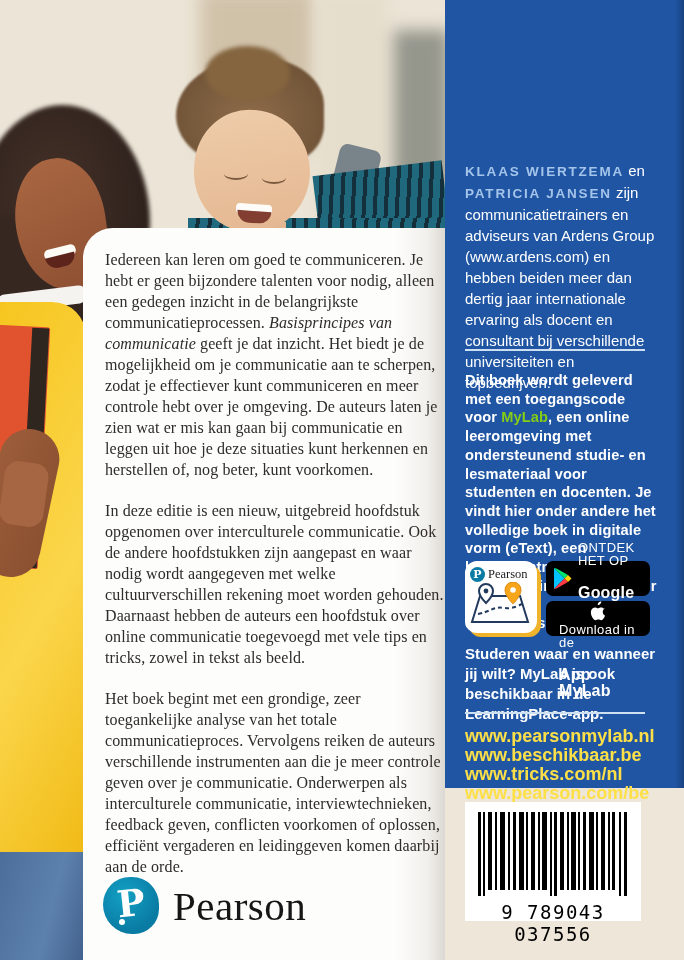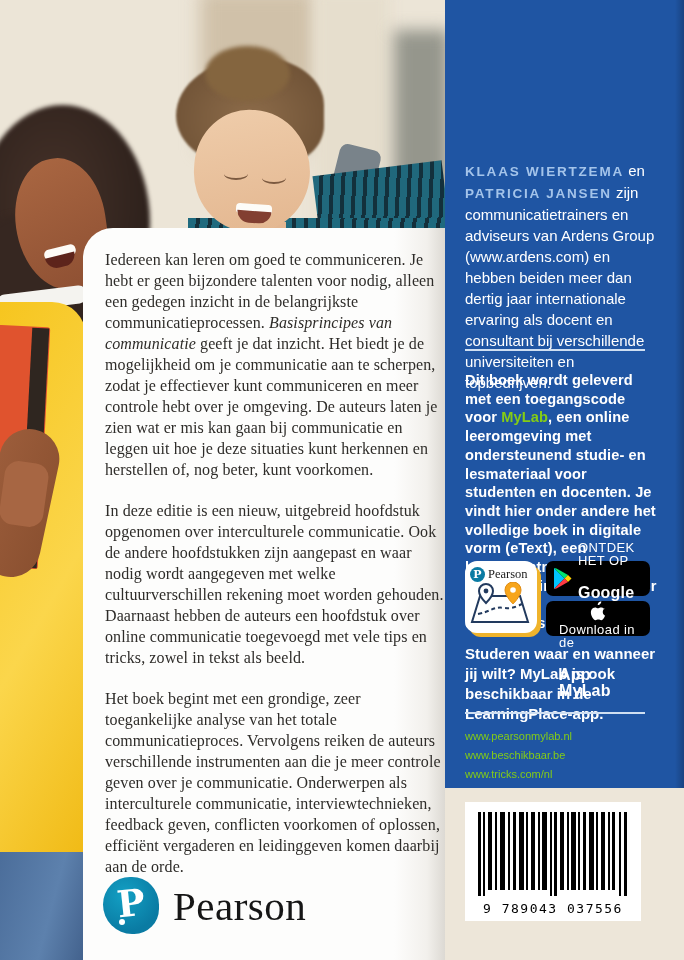--- a/index.html
+++ b/index.html
@@ -107,24 +107,24 @@
   }
   .store-badge + .store-badge { margin-top:5px;flex-direction:column; }
   .store-badge svg { flex:none; }
   .badge-txt { margin-left:6px; line-height:1; }
   .badge-tag { font-size:13px; letter-spacing:0.4px; display:block; }
   .badge-name { font-size:16px; font-weight:bold; display:block; margin-top:18px; letter-spacing:0.2px; }
 
   .study-note { top:644px; width:200px; font-weight:bold; font-size:15px; line-height:20px; }
 
   .url-list { top:727px; width:200px; }
-  .url-line { color:#84cc16; font-weight:normal; font-size:11px; line-height:19px; }
+  .url-line { color:#fde047; font-weight:bold; font-size:18px; line-height:19px; }
 
   .barcode-box { top:802px; width:176px; height:119px; background:#fff; padding-top:10px; text-align:center; }
-  .barcode-num { font-family:"DejaVu Sans Mono", monospace; font-size:13px; color:#000; letter-spacing:1.5px; margin-top:1px; }
+  .barcode-num { font-family:"DejaVu Sans Mono", monospace; font-size:19px; color:#000; letter-spacing:1.5px; margin-top:1px; }
 </style>
 </head>
 <body>
 
 <div id="page">
 
   <div class="photo-area">
     <div class="ph bg-band1"></div>
     <div class="ph bg-band2"></div>
     <div class="ph bg-dark-right"></div>
@@ -228,20 +228,21 @@
     </div>
 
     <div class="sb study-note">Studeren waar en wanneer jij wilt? MyLab is ook beschikbaar in de LearningPlace-app.</div>
 
     <div class="sb divider div2"></div>
 
     <div class="sb url-list">
       <div class="url-line">www.pearsonmylab.nl</div>
       <div class="url-line">www.beschikbaar.be</div>
       <div class="url-line">www.tricks.com/nl</div>
+      <div class="url-line">www.pearson.com/be</div>
     </div>
 
     <div class="sb barcode-box">
       <svg width="150" height="84" viewBox="0 0 150 84">
         <g fill="#000">
           <rect x="0" y="0" width="3" height="84"></rect>
             <rect x="5" y="0" width="2" height="84"></rect>
           <rect x="10" y="0" width="4" height="78"></rect>
             <rect x="17" y="0" width="2" height="78"></rect>
           <rect x="22" y="0" width="5" height="78"></rect>

